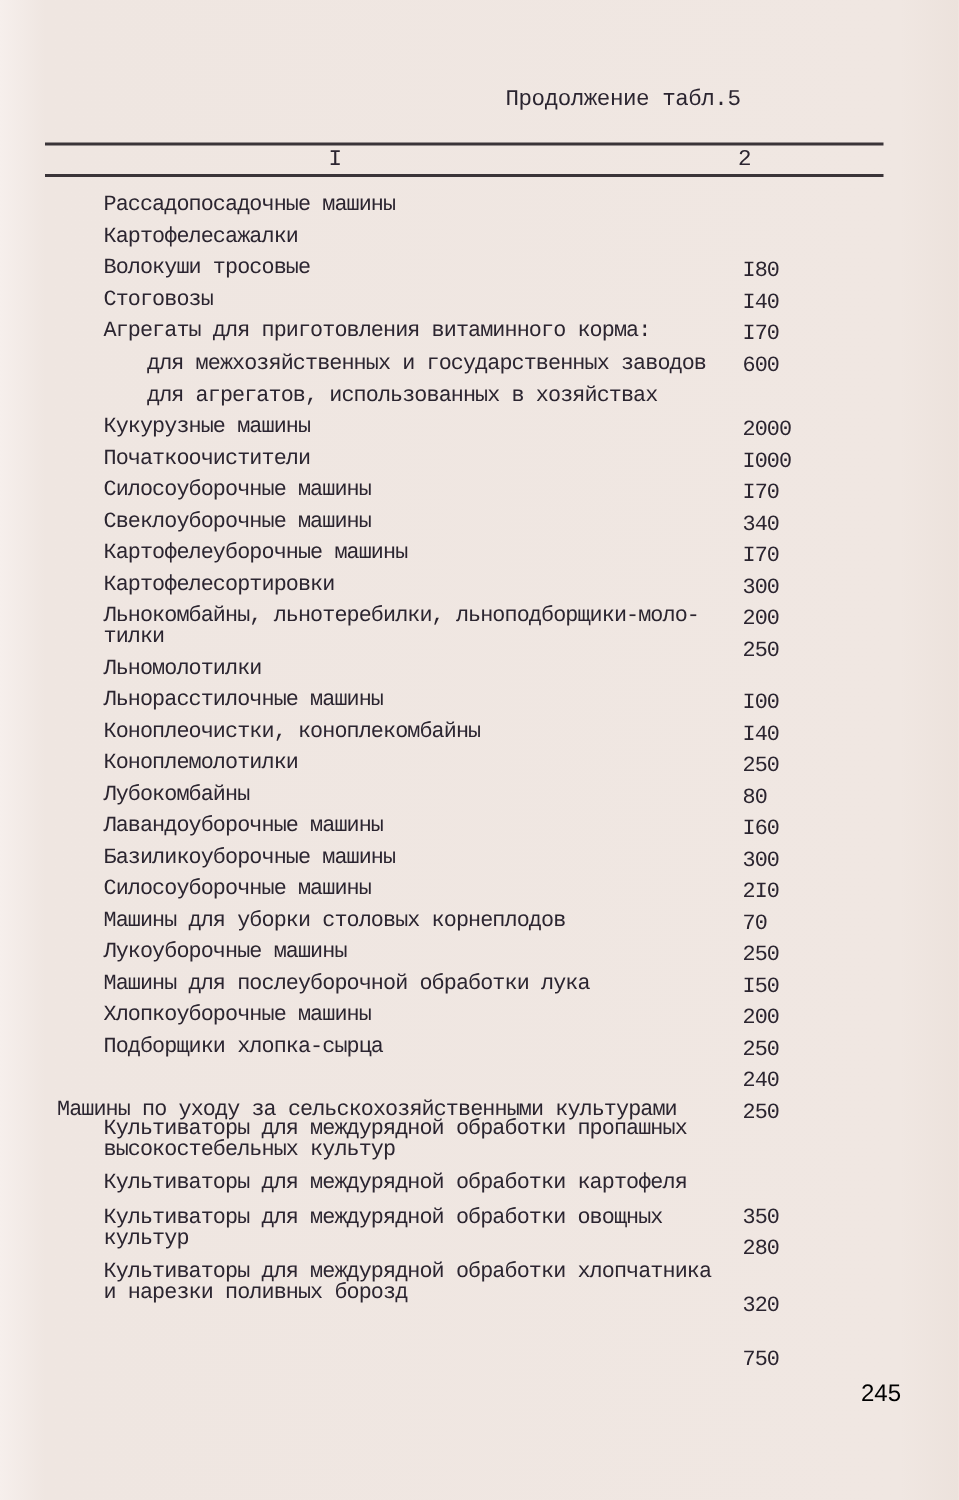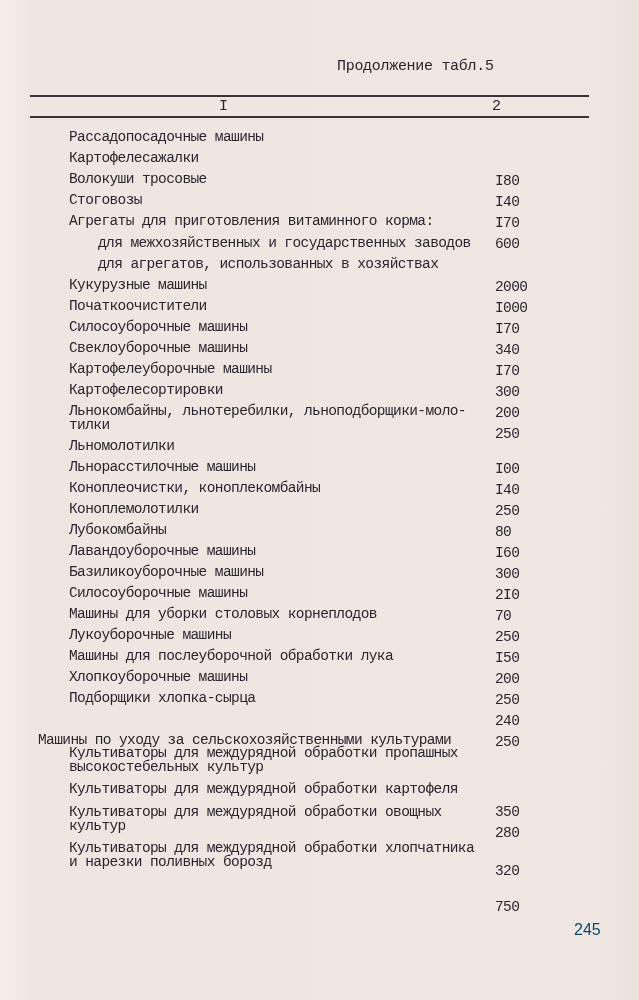--- a/index.html
+++ b/index.html
@@ -82,21 +82,21 @@
       font-size: 14.5px;
       letter-spacing: -0.6px;
       margin-top: 13px;
     }
     .page-number {
       position: absolute;
       left: 574px;
       top: 921px;
       font-family: "Liberation Sans", "DejaVu Sans", sans-serif;
       font-size: 16px;
-      color: #0c4a6e;
+      color: #000000;
     }
   </style>
 </head>
 <body>
 
 <div class="page-shade"></div>
 
 <div class="content">
 
   <div class="caption">Продолжение табл.5</div>

